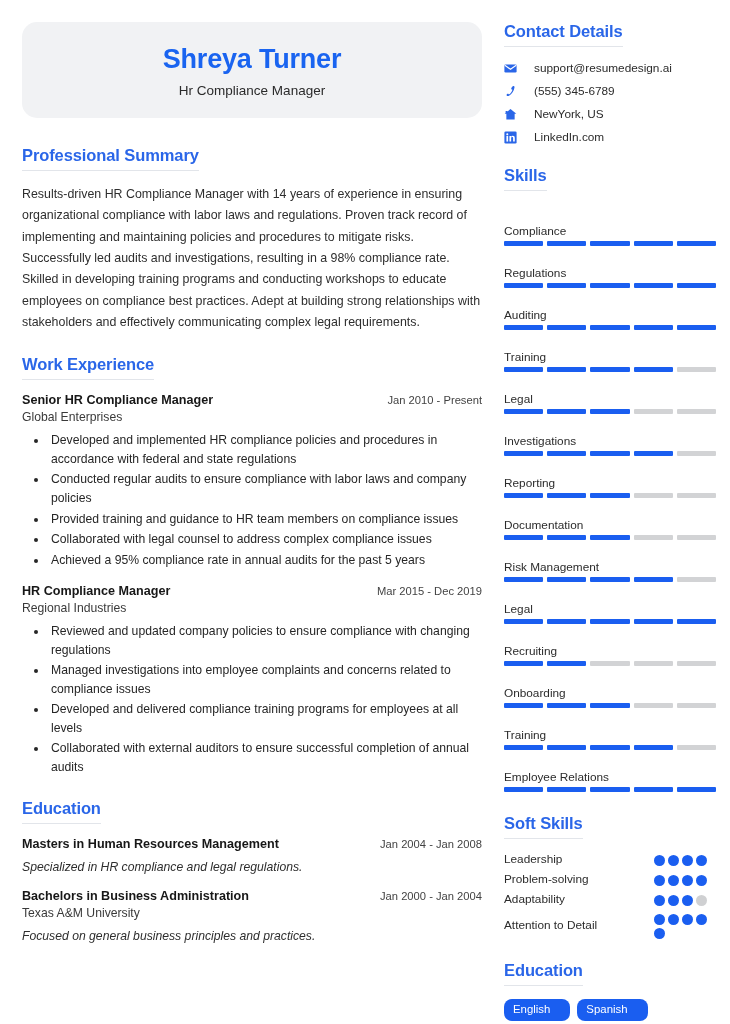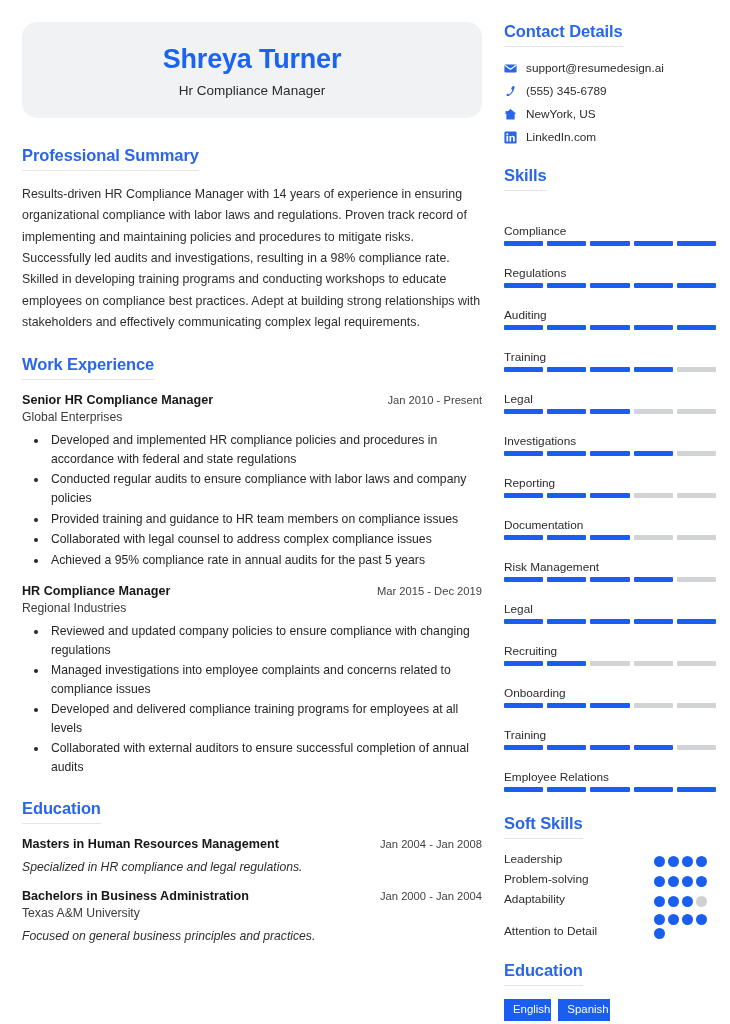--- a/index.html
+++ b/index.html
@@ -111,21 +111,21 @@
     color: #262626;
     margin-bottom: 2px;
     padding-left: 3px;
   }
 
   
   .contact-list { margin-top: 1px; }
   .contact-row {
     display: flex;
     align-items: center;
-    gap: 9px;
+    gap: 17px;
     margin-bottom: 9px;
   }
   .contact-row .ico {
     width: 13px;
     height: 13px;
     flex: 0 0 13px;
     display: flex;
     align-items: center;
     justify-content: center;
     color: #2a66e8;
@@ -154,21 +154,21 @@
     flex: 1 1 0;
     height: 5px;
     border-radius: 1px;
     background: #d2d3d5;
   }
   .skill-seg.on { background: #1a5ef0; }
 
   
   .soft-item {
     display: flex;
-    align-items: flex-end;
+    align-items: center;
     justify-content: space-between;
     margin-bottom: 5px;
     gap: 8px;
   }
   .soft-name {
     font-size: 11.8px;
     color: #2b2b2b;
     line-height: 15px;
   }
   .dots {
@@ -186,22 +186,22 @@
     background: #cfd0d2;
   }
   .dot.on { background: #1a5ef0; }
 
   
   .lang-row { display: flex; flex-wrap: wrap; gap: 7px; }
   .lang-chip {
     background: #1a5ef0;
     color: #ffffff;
     font-size: 11.4px;
-    padding: 4px 1px 5px 9px;
-    border-radius: 0;
+    padding: 4px 20px 5px 9px;
+    border-radius: 8px;
     line-height: 1.1;
     text-align: right;
   }
 </style>
 </head>
 <body>
 
 <div class="page">
   <div class="columns">
 

